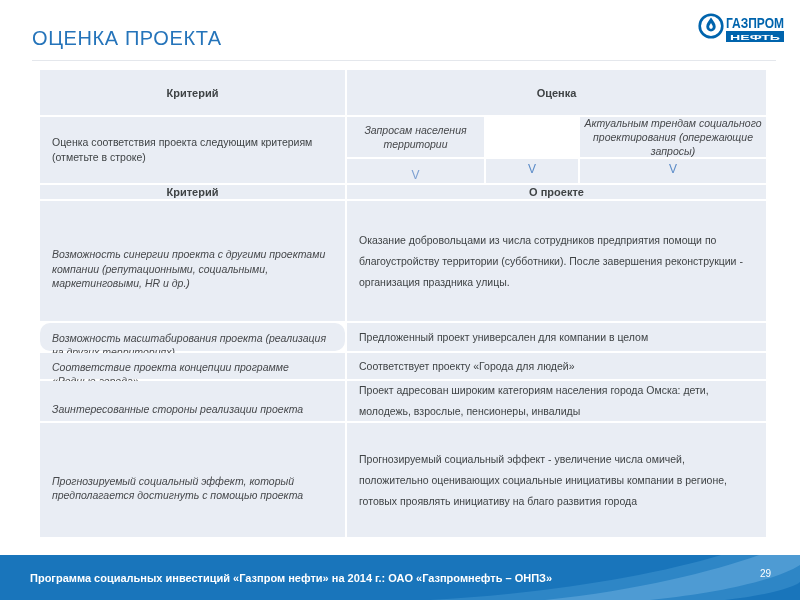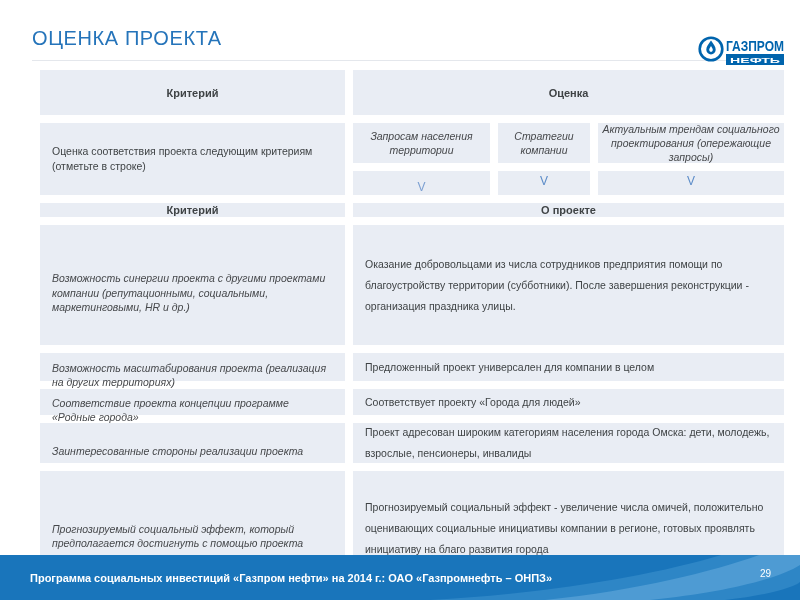--- a/index.html
+++ b/index.html
@@ -5,27 +5,27 @@
   html,body{margin:0;padding:0;}
   body{width:800px;height:600px;position:relative;background:#ffffff;
        font-family:"Liberation Sans", sans-serif;overflow:hidden;}
 
   
   .slide-title{position:absolute;left:32px;top:27px;font-size:20px;letter-spacing:.6px;
                color:#2574ba;font-weight:400;}
   .title-rule{position:absolute;left:32px;top:60px;width:744px;height:1px;background:#e4e7ec;}
 
   
-  .logo{position:absolute;left:697px;top:33px;width:90px;height:36px;}
+  .logo{position:absolute;left:697px;top:10px;width:90px;height:36px;}
 
   
   .ptable{position:absolute;left:40px;top:70px;width:720px;display:grid;
           grid-template-columns:305px 137px 92px 186px;
           grid-template-rows:45px 40px 24px 14px 120px 28px 26px 40px 114px;
-          gap:8px;}
+          gap:2px;}
   .cell{background:#e9edf4;color:#3f4345;font-size:10.5px;display:flex;}
   .hd{font-weight:bold;font-size:11px;align-items:center;justify-content:center;text-align:center;}
   .crit{font-style:italic;align-items:center;justify-content:flex-start;text-align:left;
         padding:20px 10px 4px 12px;line-height:14.5px;color:#46484b;}
   .plain{align-items:center;justify-content:flex-start;text-align:left;
          padding:4px 10px 4px 12px;line-height:15px;}
   .about{align-items:center;justify-content:flex-start;text-align:left;
          padding:4px 14px 4px 12px;line-height:21px;}
   .collabel{font-style:italic;align-items:center;justify-content:center;text-align:center;
             padding:2px 4px;line-height:14px;color:#46484b;}
@@ -33,21 +33,21 @@
          font-weight:500;padding-top:3px;}
   .vmark.low{padding-top:9px;color:#7da0d2;}
 
   
   .g-r1c1{grid-area:1/1/2/2;} .g-r1rest{grid-area:1/2/2/5;}
   .g-match{grid-area:2/1/4/2;}
   .g-l1{grid-area:2/2/3/3;} .g-l2{grid-area:2/3/3/4;} .g-l3{grid-area:2/4/3/5;}
   .g-v1{grid-area:3/2/4/3;} .g-v2{grid-area:3/3/4/4;} .g-v3{grid-area:3/4/4/5;}
   .g-r4c1{grid-area:4/1/5/2;} .g-r4rest{grid-area:4/2/5/5;}
   .g-r5c1{grid-area:5/1/6/2;} .g-r5rest{grid-area:5/2/6/5;}
-  .g-r6c1{grid-area:6/1/7/2;} .g-r6rest{grid-area:6/2/7/5;}
+  .g-r6c1{grid-area:6/1/7/2;border-radius:10px;} .g-r6rest{grid-area:6/2/7/5;}
   .g-r7c1{grid-area:7/1/8/2;} .g-r7rest{grid-area:7/2/8/5;}
   .g-r8c1{grid-area:8/1/9/2;} .g-r8rest{grid-area:8/2/9/5;}
   .g-r9c1{grid-area:9/1/10/2;font-style:italic;} .g-r9rest{grid-area:9/2/10/5;}
   .subhd{font-weight:bold;font-size:11px;align-items:center;justify-content:center;}
 
   
   .footer{position:absolute;left:0;bottom:0;width:800px;height:45px;overflow:hidden;}
   .footer svg{position:absolute;left:0;top:0;}
   .footer-text{position:absolute;left:30px;top:0;height:45px;display:flex;align-items:center;
                color:#ffffff;font-size:11px;font-weight:bold;}
@@ -70,21 +70,20 @@
     <text x="33" y="29.5" font-size="8" font-weight="bold" fill="#ffffff" textLength="50" lengthAdjust="spacingAndGlyphs">НЕФТЬ</text>
   </svg>
 </div>
 
 <div class="ptable">
   <div class="cell hd g-r1c1">Критерий</div>
   <div class="cell hd g-r1rest">Оценка</div>
 
   <div class="cell plain g-match">Оценка соответствия проекта следующим критериям (отметьте в строке)</div>
   <div class="cell collabel g-l1">Запросам населения территории</div>
-  <div class="cell collabel g-l2">Стратегии компании</div>
   <div class="cell collabel g-l3">Актуальным трендам социального проектирования (опережающие запросы)</div>
 
   <div class="cell vmark low g-v1">V</div>
   <div class="cell vmark g-v2">V</div>
   <div class="cell vmark g-v3">V</div>
 
   <div class="cell subhd g-r4c1">Критерий</div>
   <div class="cell subhd g-r4rest">О проекте</div>
 
   <div class="cell crit g-r5c1">Возможность синергии проекта с другими проектами компании (репутационными, социальными, маркетинговыми, HR и др.)</div>

